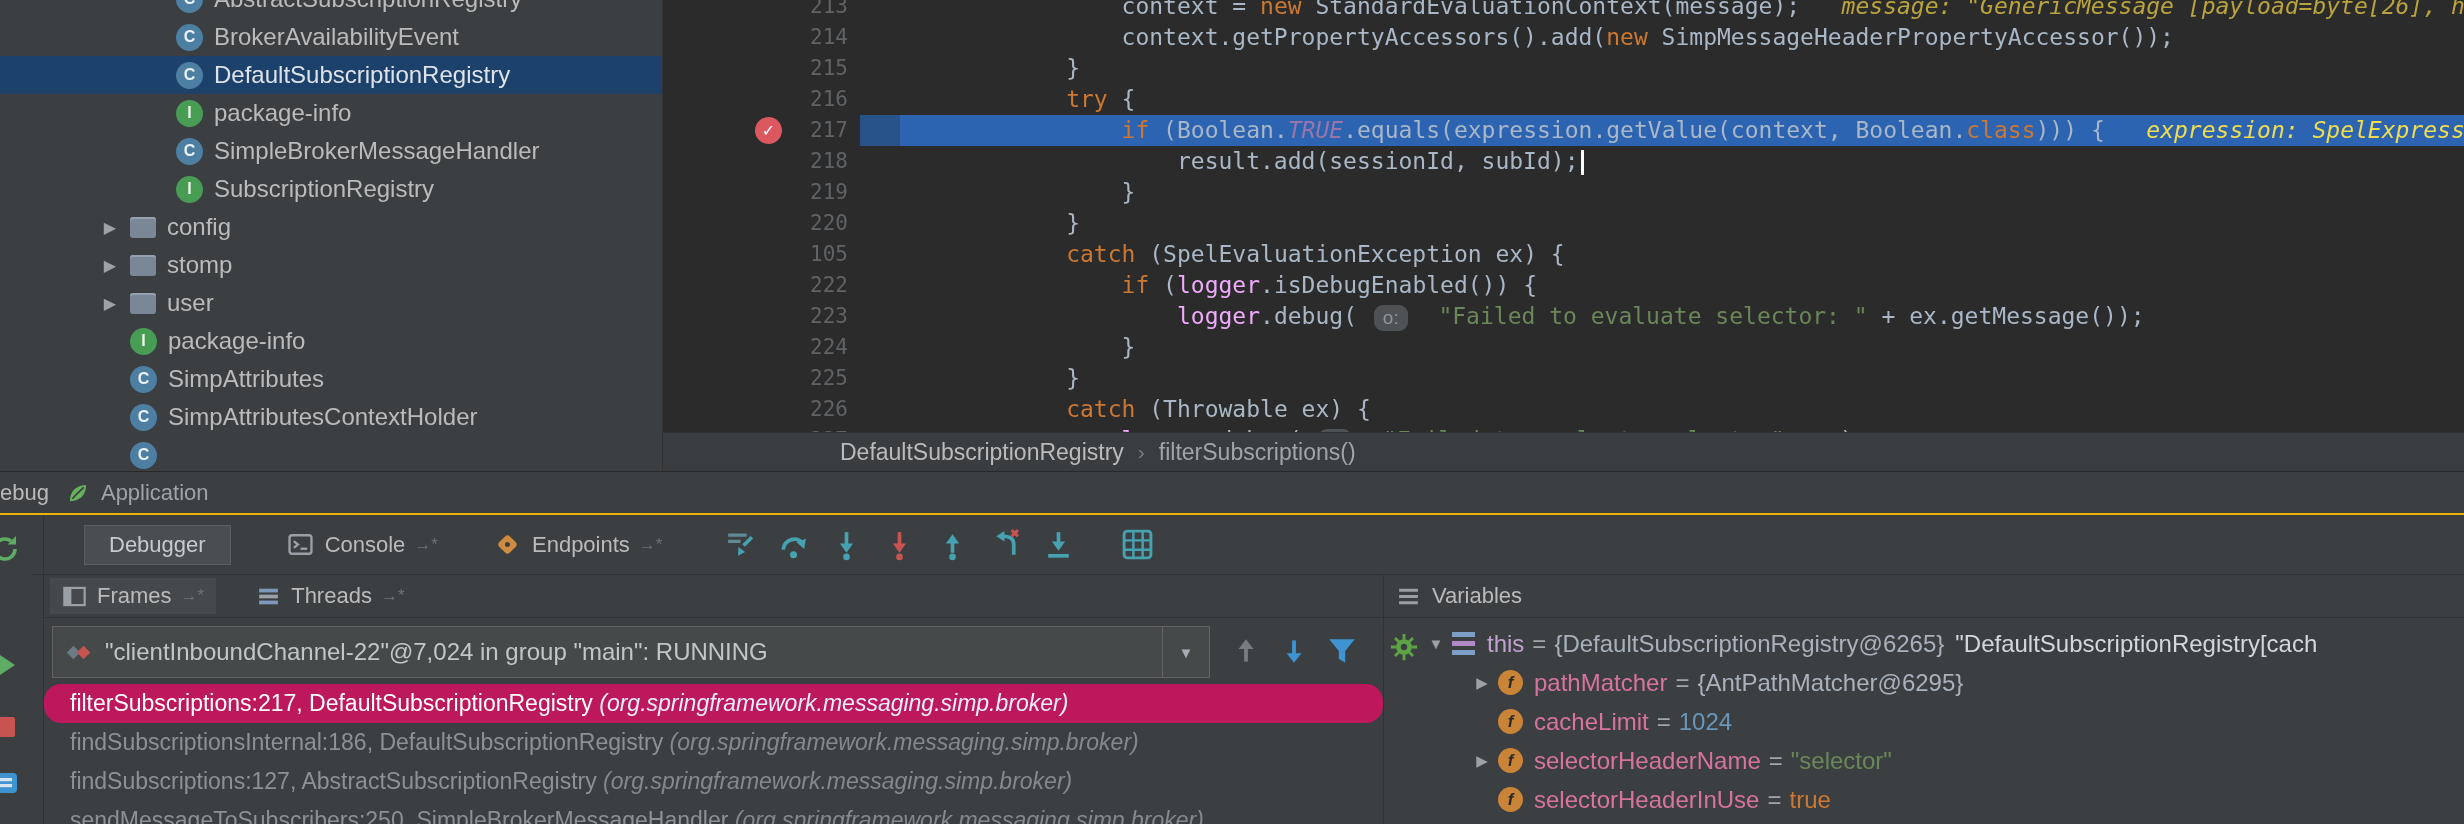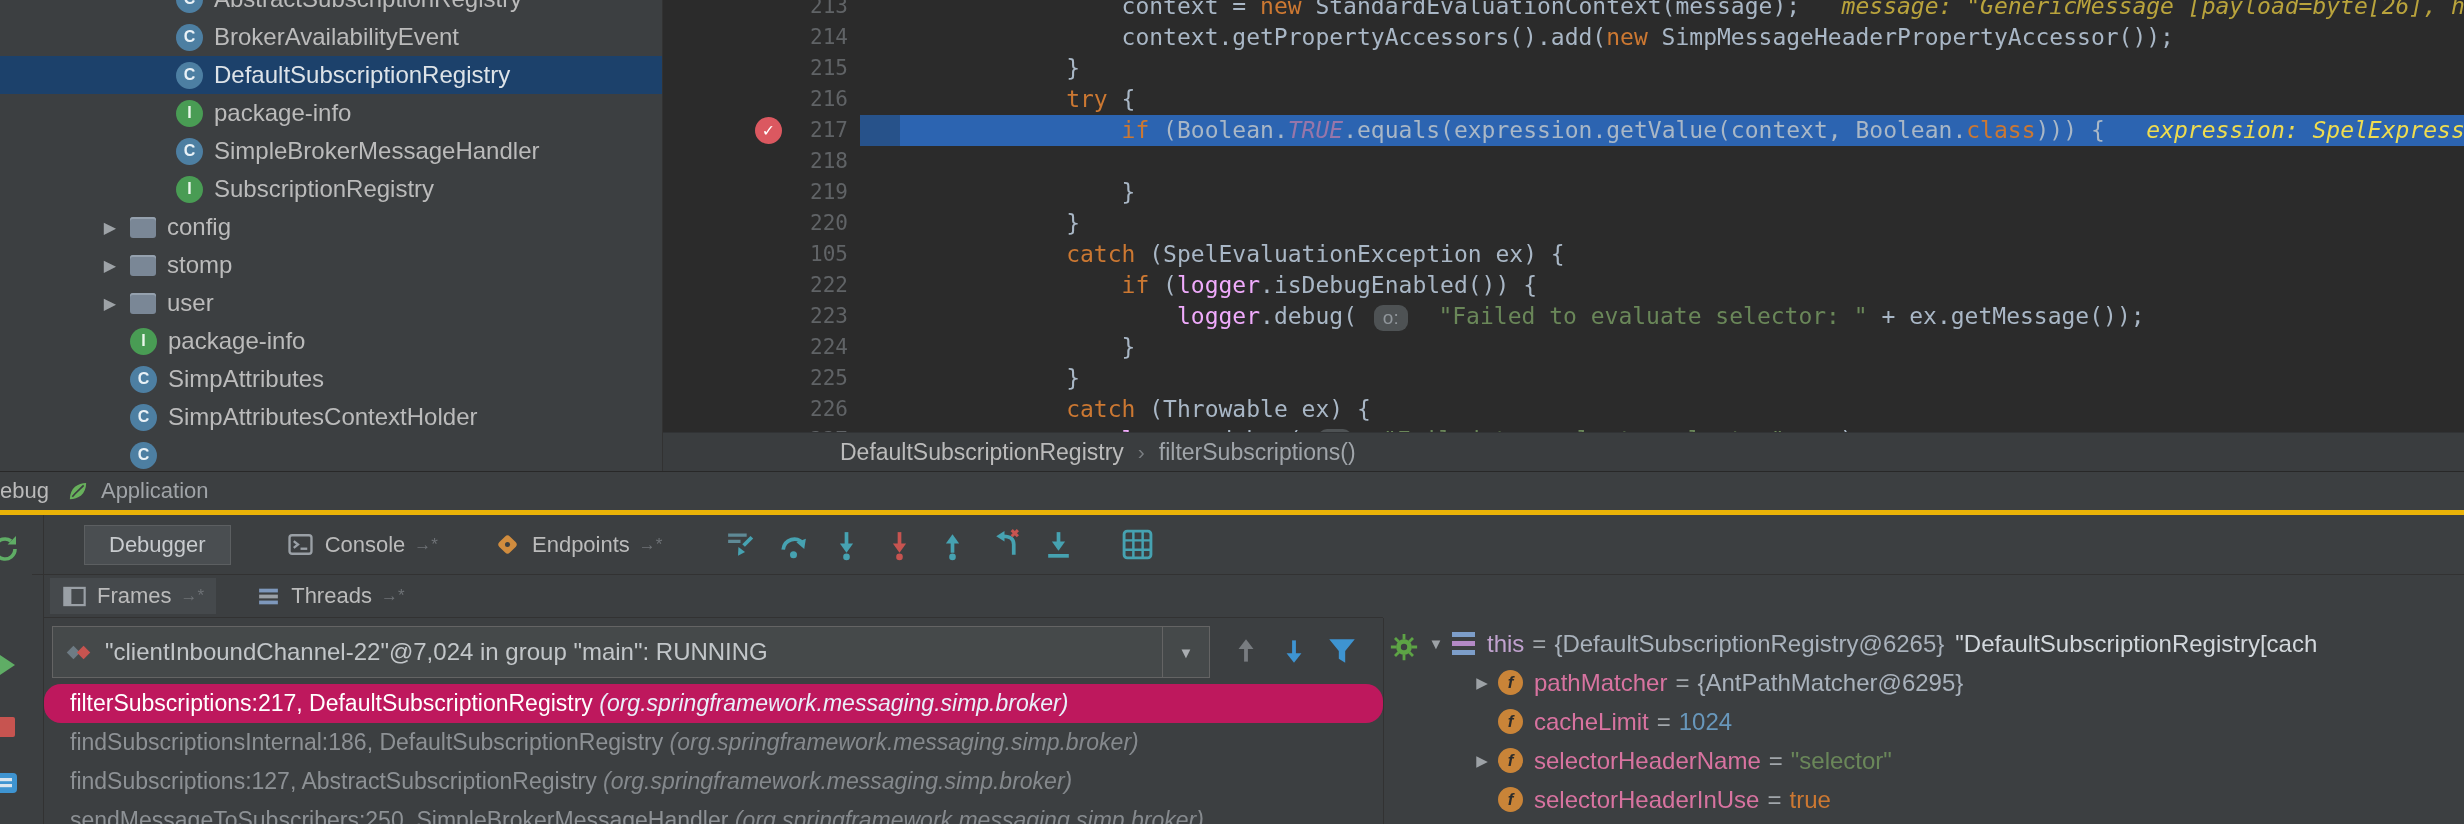--- a/index.html
+++ b/index.html
@@ -38,21 +38,21 @@
 
   
   #breadcrumbs { position:absolute; left:663px; top:432px; right:0; height:39px; background:#3A3D3F;
     border-top:1px solid #313335; display:flex; align-items:center; font-size:23px; }
   .crumb1 { margin-left:177px; color:#BBBBBB; }
   .crumbsep { margin:0 14px; color:#7A7E82; font-size:21px; }
   .crumb2 { color:#A0A5AA; }
 
   
   #debug-panel { position:absolute; left:0; top:471px; width:2464px; height:353px; background:#3C3F41; border-top:1px solid #282828; }
-  .dbg-header { position:absolute; left:0; top:0; width:100%; height:43px; border-bottom:5px solid #eab308;
+  .dbg-header { position:absolute; left:0; top:0; width:100%; height:43px; border-bottom:2px solid #eab308;
     display:flex; align-items:center; font-size:22px; color:#BBBBBB; }
   .hdr-config { color:#A0A4A8; margin-left:10px; }
   .leaf { width:26px; height:26px; margin-left:16px; }
 
   .dbg-tabs { position:absolute; left:0; top:43px; width:100%; height:60px; border-bottom:1px solid #323232;
     display:flex; align-items:center;margin-left:32px; }
   .tab-debugger { margin-left:52px; background:#4A4E51; border:1px solid #5C5F61; padding:6px 24px; font-size:22px; color:#C8CBCE; }
   .tab-plain { display:flex; align-items:center; margin-left:56px; font-size:22px; color:#BBBBBB; }
   .tab-plain .icw { width:27px; height:27px; margin-right:11px; }
   .tabhint { margin-left:9px; color:#6E7276; font-size:17px; }
@@ -199,20 +199,21 @@
         <span class="codewrap"><span class="tk-d">            </span><span class="tk-k">try</span><span class="tk-d"> {</span></span>
       </div>
       <div class="eline hl">
         <span class="gut"><span class="bp">✓</span><span class="lnum">217</span></span>
         <span class="fold"></span>
         <span class="codewrap"><span class="tk-d">                </span><span class="tk-k">if</span><span class="tk-d"> (Boolean.</span><span class="tk-cst">TRUE</span><span class="tk-d">.equals(expression.getValue(context, Boolean.</span><span class="tk-k">class</span><span class="tk-d">))) {</span><span class="tk-hint">   expression: SpelExpressi</span></span>
       </div>
       <div class="eline">
         <span class="gut"><span class="lnum">218</span></span>
         <span class="fold"></span>
+        <span class="codewrap"><span class="tk-d">                    result.add(sessionId, subId);</span><span class="caret"></span></span>
       </div>
       <div class="eline">
         <span class="gut"><span class="lnum">219</span></span>
         <span class="fold"></span>
         <span class="codewrap"><span class="tk-d">                }</span></span>
       </div>
       <div class="eline">
         <span class="gut"><span class="lnum">220</span></span>
         <span class="fold"></span>
         <span class="codewrap"><span class="tk-d">            }</span></span>
@@ -365,20 +366,26 @@
       <span class="icw"><svg viewBox="0 0 16 16">
             <rect x="2" y="3" width="12" height="2.4" fill="#7E98BC"></rect>
             <rect x="2" y="6.8" width="12" height="2.4" fill="#9AA0A6"></rect>
             <rect x="2" y="10.6" width="12" height="2.4" fill="#7E98BC"></rect>
           </svg></span>
       <span>Threads</span>
       <span class="tabhint">→*</span>
     </span>
   </div>
 
+  <div class="vars-header">
+    <span class="icw"><svg viewBox="0 0 16 16">
+          <path d="M2 4h12M2 8h12M2 12h12" stroke="#9AA0A6" stroke-width="1.8"></path>
+        </svg></span>
+    <span>Variables</span>
+  </div>
 
   <div class="frames-body">
     <div class="thread-row">
       <div class="thread-combo">
         <span class="icw"><svg viewBox="0 0 16 16">
               <rect x="2.2" y="5.2" width="5.6" height="5.6" transform="rotate(45 5 8)" fill="#6E7B84"></rect>
               <rect x="8.2" y="5.2" width="5.6" height="5.6" transform="rotate(45 11 8)" fill="#C75450"></rect>
             </svg></span>
         <span class="thread-text">"clientInboundChannel-22"@7,024 in group "main": RUNNING</span>
         <span class="combo-div"></span>

